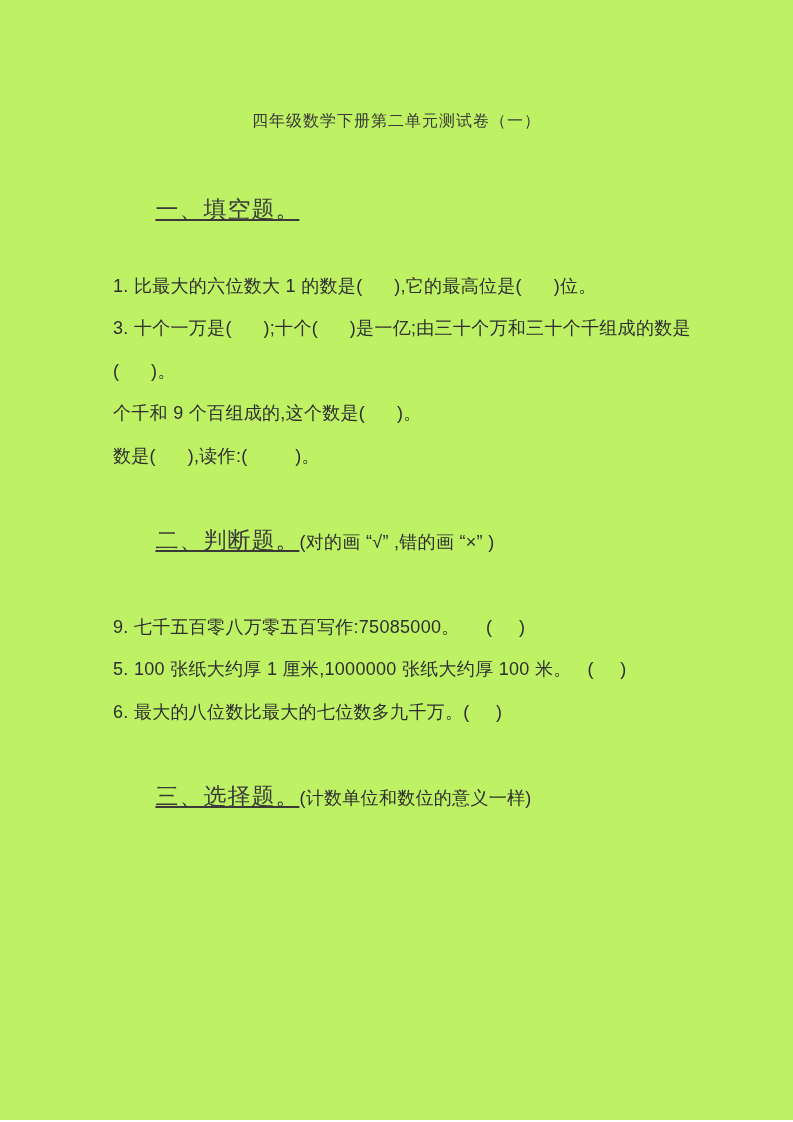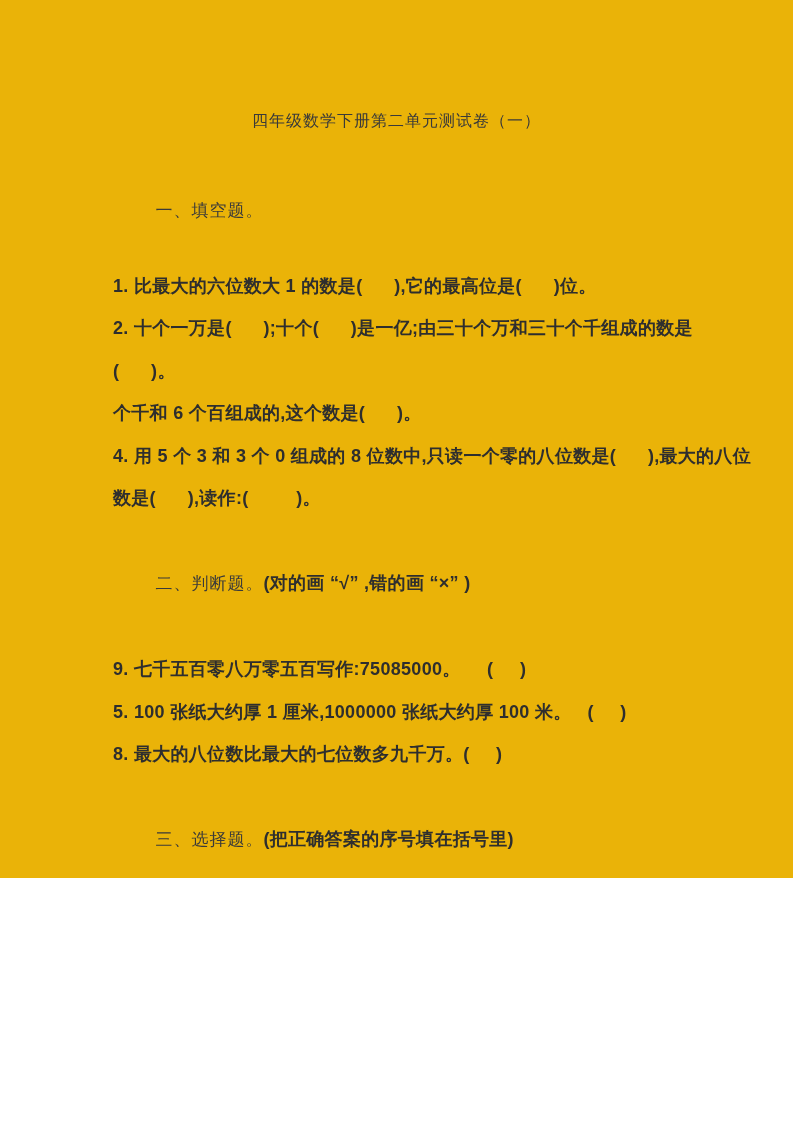--- a/index.html
+++ b/index.html
@@ -3,22 +3,22 @@
 <meta charset="utf-8">
 <style>
   html, body {
     margin: 0;
     padding: 0;
     background: #ffffff;
   }
   .page {
     position: relative;
     width: 793px;
-    height: 878px;
-    background: #eab308;
+    height: 1120px;
+    background: #bef264;
     overflow: hidden;
     font-family: "Liberation Sans", "DejaVu Sans", sans-serif;
     color: #2e2e2e;
   }
   .content {
     padding: 0 0 0 113px;
   }
   .title {
     margin: 0;
     padding-top: 110px;
@@ -31,38 +31,39 @@
     color: #3a3a3a;
     letter-spacing: 1px;
   }
   .lines {
     margin-top: 14px;
   }
   .line {
     font-size: 18px;
     line-height: 42.5px;
     white-space: pre;
-    font-weight: 700;
+    font-weight: 400;
     letter-spacing: 0.3px;
     color: #2e2e2e;
   }
   .line.heading {
     font-weight: 400;
   }
   .line.heading .label {
     font-family: "Liberation Serif", "DejaVu Serif", serif;
-    font-size: 17px;
+    font-size: 23px;
     font-weight: 400;
     color: #3a3a3a;
     letter-spacing: 1px;
+    text-decoration: underline;
   }
   .line.heading .note {
     font-family: "Liberation Sans", "DejaVu Sans", sans-serif;
     font-size: 18px;
-    font-weight: 700;
+    font-weight: 400;
     color: #2e2e2e;
     letter-spacing: 0.3px;
   }
   .line.first-heading {
     margin-bottom: -10px;
   }
   .line.indented {
     padding-left: 9px;
   }
 </style>
@@ -73,32 +74,31 @@
   <div class="content">
 
     <h1 class="title">四年级数学下册第二单元测试卷（一）</h1>
 
     <div class="lines">
 
       <div class="line heading first-heading">
         <span class="label">一、填空题。</span>
       </div>
       <div class="line">1. 比最大的六位数大 1 的数是(      ),它的最高位是(      )位。</div>
-      <div class="line">2. 十个一万是(      );十个(      )是一亿;由三十个万和三十个千组成的数是</div>
+      <div class="line">3. 十个一万是(      );十个(      )是一亿;由三十个万和三十个千组成的数是</div>
       <div class="line">(      )。</div>
-      <div class="line">个千和 6 个百组成的,这个数是(      )。</div>
-      <div class="line">4. 用 5 个 3 和 3 个 0 组成的 8 位数中,只读一个零的八位数是(      ),最大的八位</div>
+      <div class="line">个千和 9 个百组成的,这个数是(      )。</div>
       <div class="line">数是(      ),读作:(         )。</div>
 
       <div class="line heading">
         <span class="label">二、判断题。</span><span class="note">(对的画 “√” ,错的画 “×” )</span>
       </div>
       <div class="line">9. 七千五百零八万零五百写作:75085000。     (     )</div>
       <div class="line">5. 100 张纸大约厚 1 厘米,1000000 张纸大约厚 100 米。   (     )</div>
-      <div class="line">8. 最大的八位数比最大的七位数多九千万。(     )</div>
+      <div class="line">6. 最大的八位数比最大的七位数多九千万。(     )</div>
 
       <div class="line heading">
-        <span class="label">三、选择题。</span><span class="note">(把正确答案的序号填在括号里)</span>
+        <span class="label">三、选择题。</span><span class="note">(计数单位和数位的意义一样)</span>
       </div>
 
     </div>
   </div>
 </main>
 
 </body></html>

